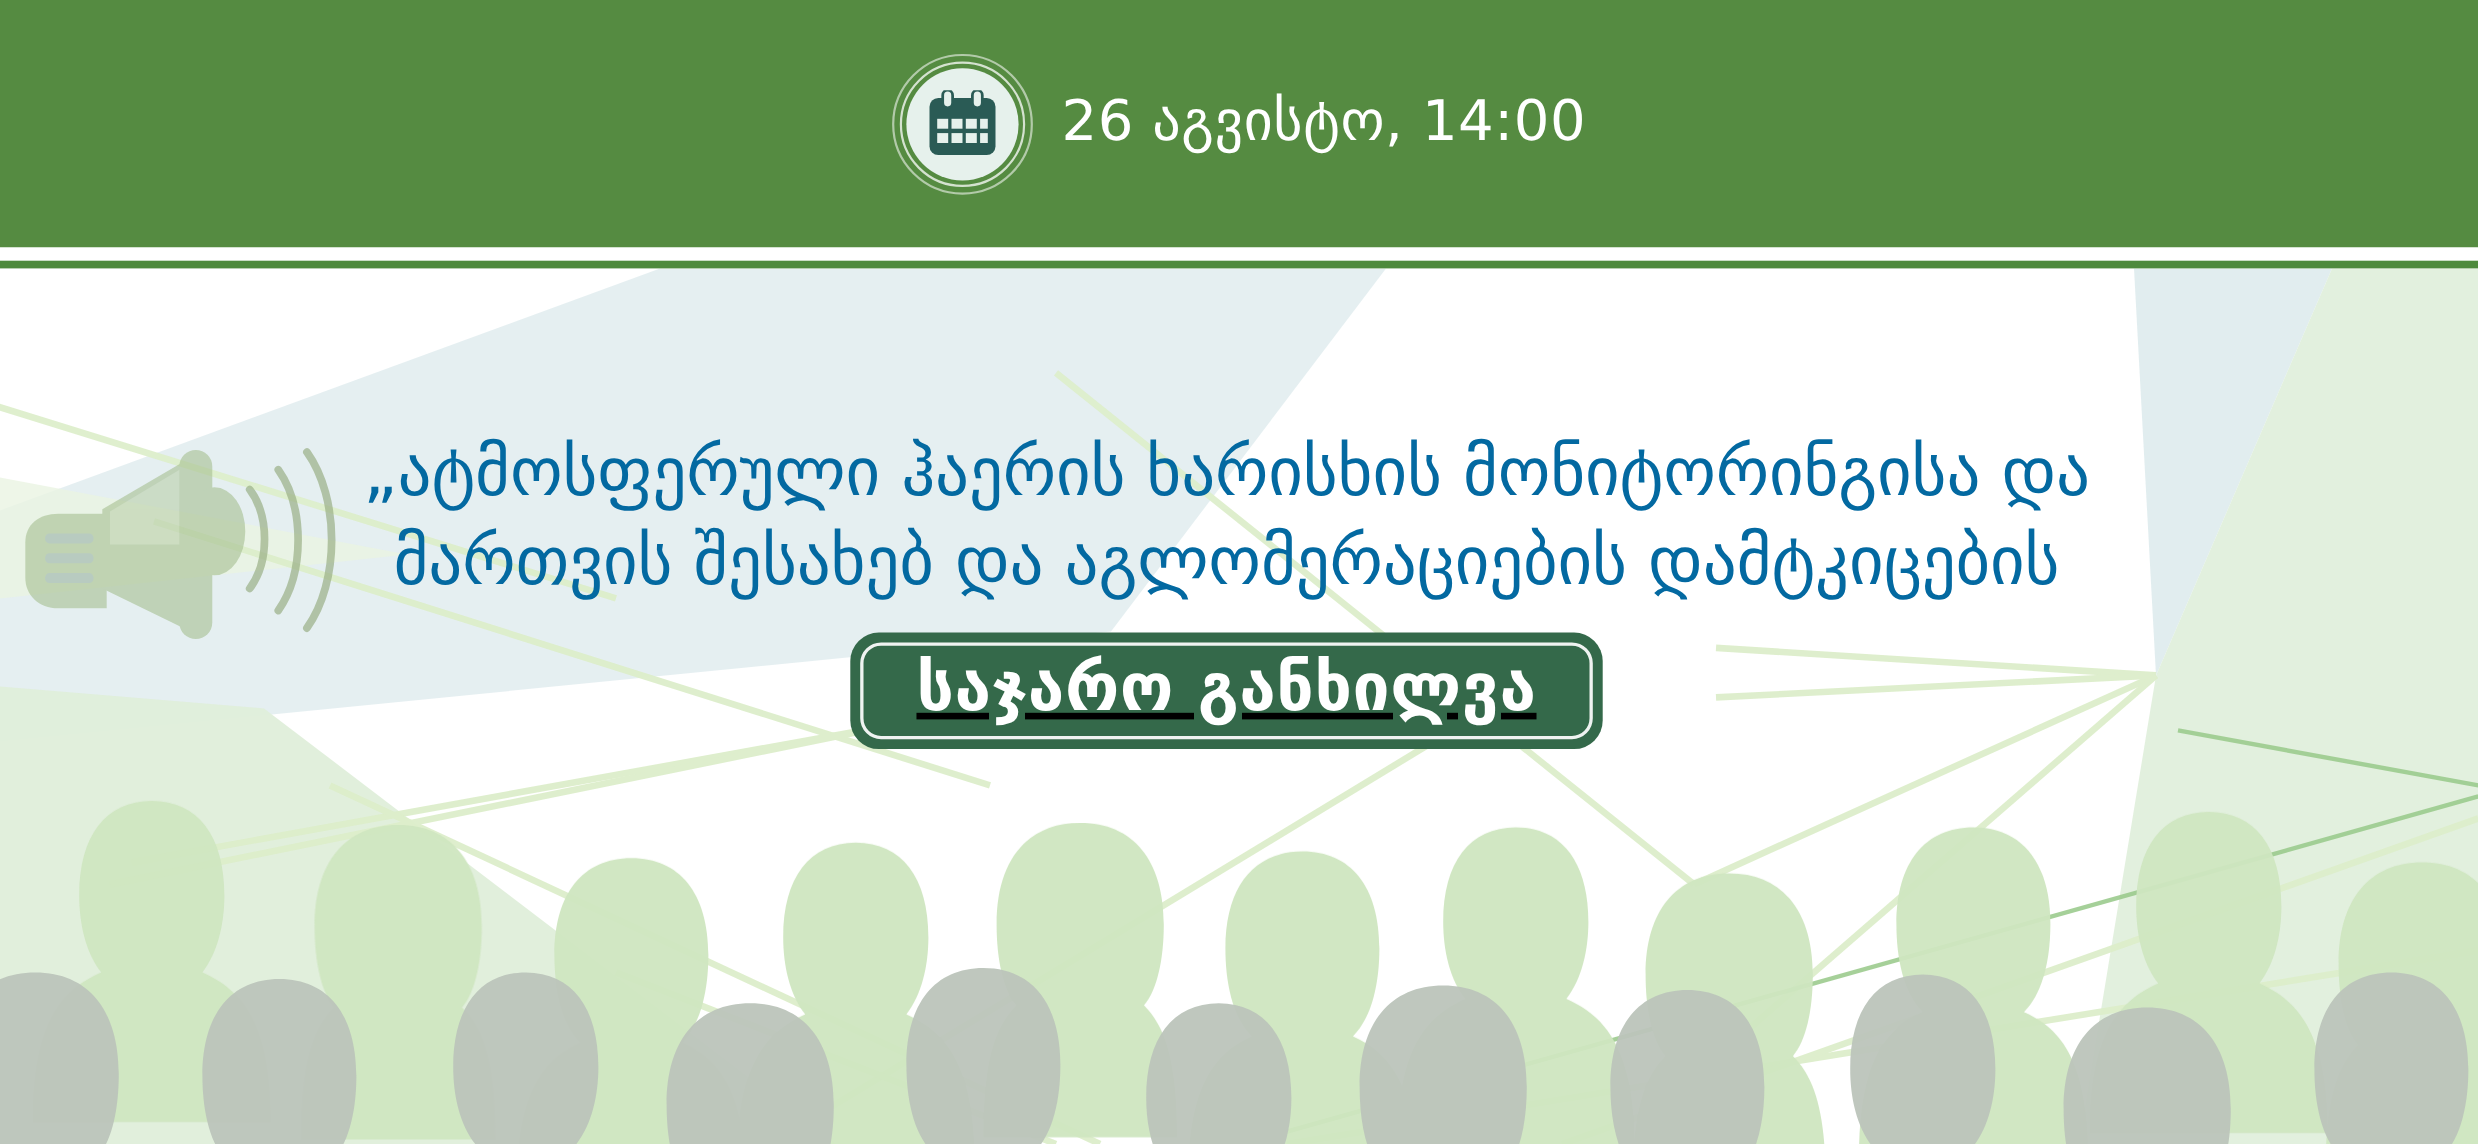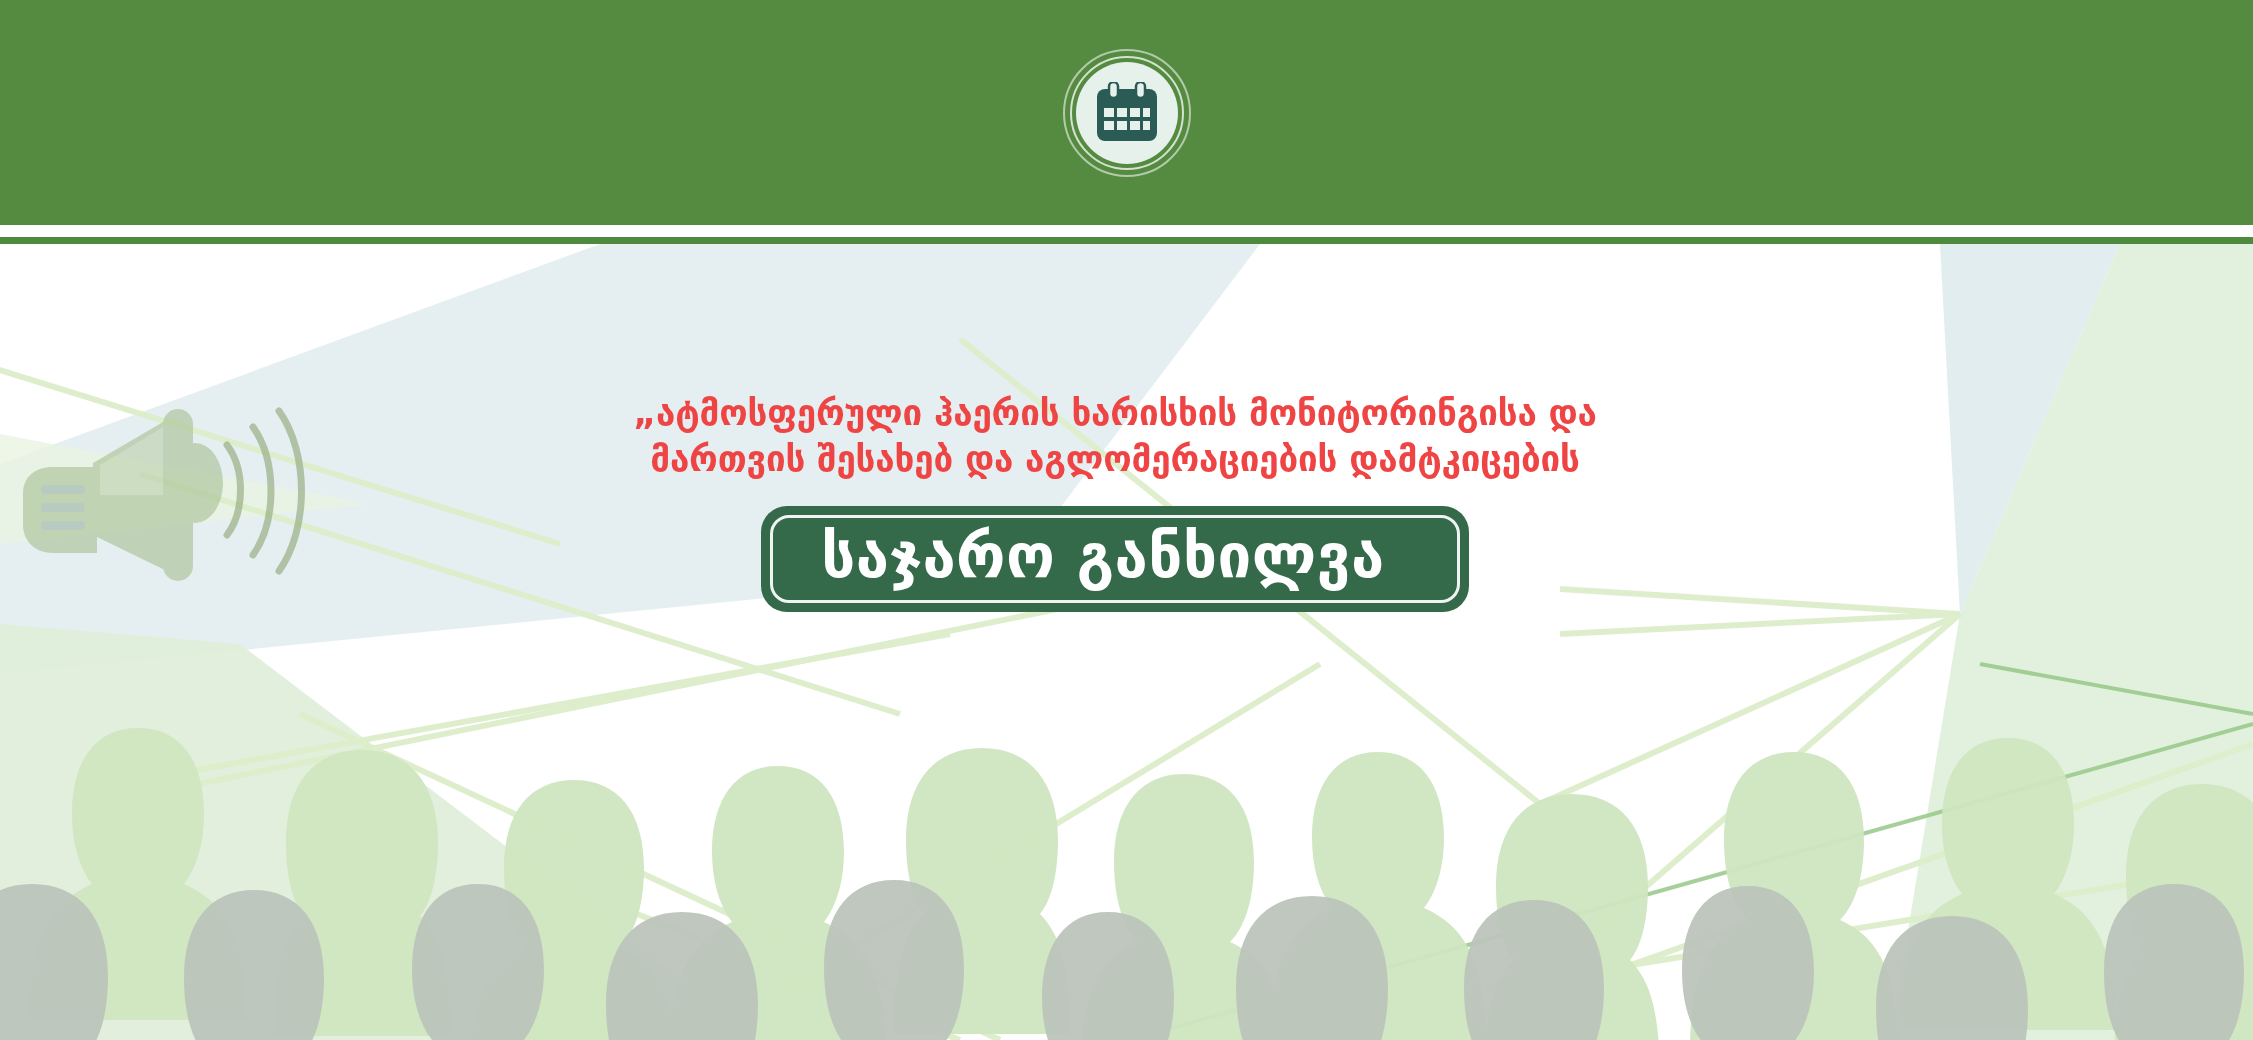--- a/index.html
+++ b/index.html
@@ -61,30 +61,30 @@
     position:absolute; left:5px; top:385px; width:310px; height:215px; z-index:8;
   }
   .megaphone svg { display:block; width:100%; height:100%; }
 
   
   .content {
     position:absolute; left:300px; top:390px; width:1630px; z-index:12;
     text-align:center;
   }
   .title-block {
-    color:#ef4444; font-size:35px; line-height:1.32; font-weight:700;
+    color:#0369a1; font-size:61px; line-height:1.32; font-weight:400;
     letter-spacing:-0.2px;
   }
   .title-line { display:block; white-space:nowrap; }
 
   .cta-wrap { margin-top:24px; display:flex; justify-content:center; }
   .cta-button {
     position:relative; display:inline-flex; align-items:center; justify-content:center;
     background:#34694A; border-radius:26px;
-    padding:20px 84px 26px 60px; min-width:600px;
+    padding:20px 60px 26px 60px; min-width:600px;text-decoration:underline;
   }
   .cta-button::after {
     content:""; position:absolute; left:9px; top:9px; right:9px; bottom:9px;
     border:3px solid rgba(255,255,255,.92); border-radius:19px; pointer-events:none;
   }
   .cta-label {
     position:relative; z-index:2; color:#ffffff; font-size:60px; line-height:1;
     font-weight:700; white-space:nowrap; letter-spacing:.5px;
   }
 </style>
@@ -212,20 +212,21 @@
               <rect x="36" y="26" width="10" height="9"></rect>
               <rect x="49" y="26" width="7" height="9"></rect>
               <rect x="10" y="39" width="10" height="9"></rect>
               <rect x="23" y="39" width="10" height="9"></rect>
               <rect x="36" y="39" width="10" height="9"></rect>
               <rect x="49" y="39" width="7" height="9"></rect>
             </g>
           </svg>
         </div>
       </div>
+      <div class="date-text">26 აგვისტო, 14:00</div>
     </div>
   </div>
   <div class="header-gap"></div>
   <div class="header-rule"></div>
 
   <div class="content">
     <div class="title-block">
       <span class="title-line">„ატმოსფერული ჰაერის ხარისხის მონიტორინგისა და</span>
       <span class="title-line">მართვის შესახებ და აგლომერაციების დამტკიცების</span>
     </div>

